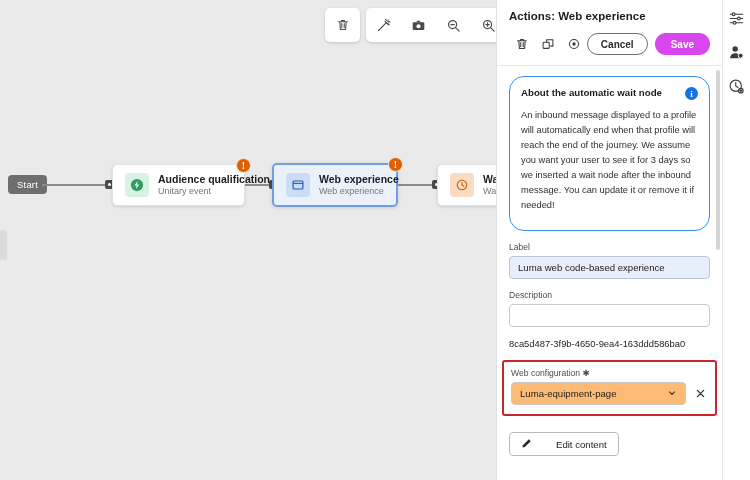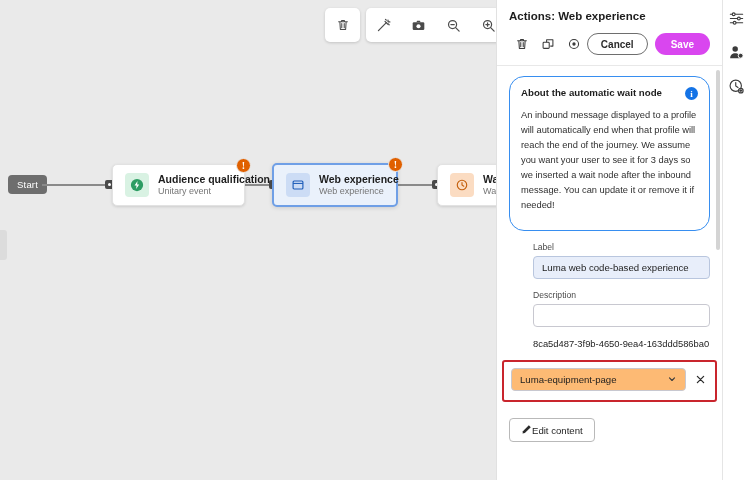--- a/index.html
+++ b/index.html
@@ -154,21 +154,21 @@
     font-size: 9px; font-weight: bold;
     font-family: "Liberation Serif", serif;
     display: flex; align-items: center; justify-content: center;
     flex: 0 0 auto; margin-left: 6px;
   }
   .info-body {
     margin-top: 8px; font-size: 9.3px; color: #2f2f2f;
     line-height: 1.62;
   }
 
-  .field { margin-top: 11px; margin-left: 24px; }
+  .field { margin-top: 11px; }
   .field-label { font-size: 8.6px; color: #4b4b4b; margin-bottom: 4px; }
   .req-star { color: #4b4b4b; font-size: 8.6px; }
   .txt-input {
     width: 100%; height: 23px;
     border: 1px solid #c8c8d0; border-radius: 4px;
     background: #ffffff; padding: 0 8px;
     font-size: 9.6px; color: #1d1d1d;
     font-family: "Liberation Sans", sans-serif;
   }
   .txt-input.filled { background: #e8eefa; border-color: #b9c6de; }
@@ -192,21 +192,21 @@
   .chev { margin-left: auto; }
   .clear-x {
     width: 16px; height: 16px; cursor: pointer;
     display: flex; align-items: center; justify-content: center;
   }
 
   .btn-edit {
     margin-top: 16px; height: 24px; padding: 0 11px;
     border: 1px solid #b9b9b9; border-radius: 4px;
     background: #fff; cursor: pointer;
-    display: inline-flex; align-items: center; gap: 0;
+    display: inline-flex; align-items: center; gap: 24px;
     font-size: 9.6px; color: #1d1d1d;
     font-family: "Liberation Sans", sans-serif;
   }
 
   
   .rail {
     position: absolute; right: 0; top: 0;
     width: 28px; height: 480px;
     background: #ffffff; border-left: 1px solid #e5e5e5;
     display: flex; flex-direction: column; align-items: center;
@@ -373,20 +373,24 @@
         <input class="txt-input" type="text" placeholder="" style="">
       </div>
 
       
       <div class="field">
         <div class="id-value">8ca5d487-3f9b-4650-9ea4-163ddd586ba0</div>
       </div>
 
       
       <div class="highlight-box">
+        <div class="field-label">
+          <span>Web configuration</span>
+          <span class="req-star">✱</span>
+        </div>
         <div class="select-row">
           <div class="select-ctl">
             <span>Luma-equipment-page</span>
             <span class="chev">
               <svg width="10" height="10" viewBox="0 0 12 12" fill="none" stroke="#3b3b3b" stroke-width="1.4">
                 <path d="M3 4.6 6 7.8 9 4.6" stroke-linecap="round" stroke-linejoin="round"></path>
               </svg>
             </span>
           </div>
           <div class="clear-x">

